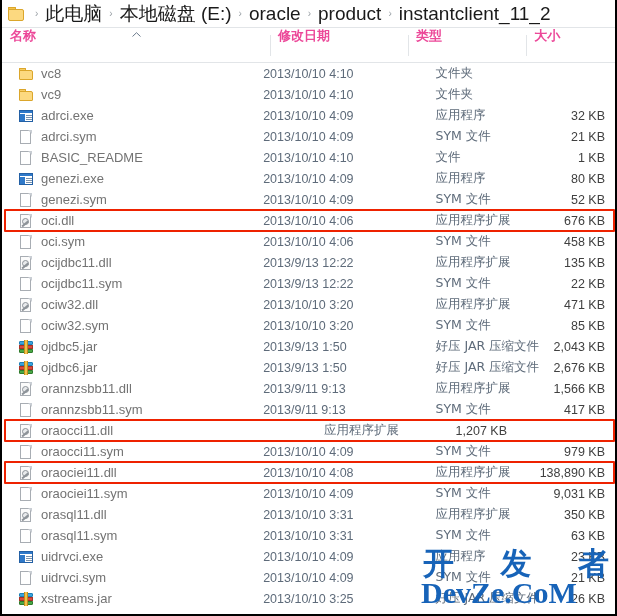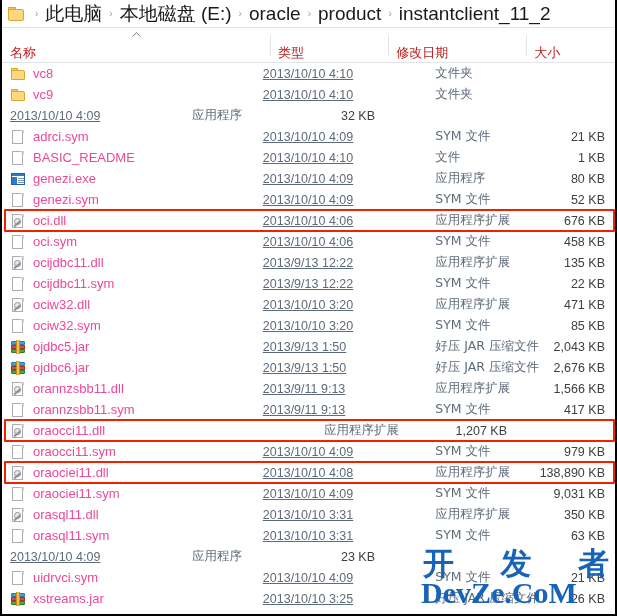--- a/index.html
+++ b/index.html
@@ -79,28 +79,29 @@
     height: 35px;
     display: flex;
     align-items: flex-end;
     position: relative;
     background: #ffffff;
     border-bottom: 1px solid #e2e5e8;
     box-sizing: border-box;
   }
   .col-head {
     font-size: 13px;
-    color: #b91c1c;
+    color: #ec4899;
     font-family: "DejaVu Sans", "Liberation Sans", sans-serif;
     box-sizing: border-box;
     position: relative;
     height: 35px;
     display: flex;
-    align-items: flex-end;
+    align-items: flex-start;
     padding-left: 8px;
+    font-weight: bold;
   }
   .col-head.divider::before {
     content: "";
     position: absolute;
     left: 0;
     top: 8px;
     bottom: 6px;
     width: 1px;
     background: #e2e5e8;
   }
@@ -128,35 +129,34 @@
     height: 21px;
     display: flex;
     align-items: center;
     position: relative;
     box-sizing: border-box;
   }
   .cell-name {
     width: 272px;
     display: flex;
     align-items: center;
-    padding-left: 8px;
+    padding-left: 16px;
     box-sizing: border-box;
     font-size: 13px;
-    color: #ec4899;
+    color: #737373;
     white-space: nowrap;
     overflow: hidden;
   }
   .cell-date {
     width: 140px;
     font-size: 12.5px;
     color: #5e6b7a;
     padding-left: 8px;
     box-sizing: border-box;
     white-space: nowrap;
-    text-decoration: underline;
   }
   .cell-type {
     width: 120px;
     font-size: 12.5px;
     color: #5e6b7a;
     padding-left: 8px;
     box-sizing: border-box;
     white-space: nowrap;
     font-family: "DejaVu Sans", "Liberation Sans", sans-serif;
     margin-left: 42px;
@@ -382,25 +382,25 @@
 
   <div id="column-header">
     <div class="col-head" id="col-name">
       <span>名称</span>
       <span class="sort-caret">
         <svg width="9" height="5" viewBox="0 0 9 5">
             <path d="M0.5 4.5 L4.5 0.7 L8.5 4.5" fill="none" stroke="#6a7a8c" stroke-width="1"></path>
           </svg>
       </span>
     </div>
+    <div class="col-head divider" id="col-date">
+      <span>修改日期</span>
+    </div>
     <div class="col-head divider" id="col-type">
       <span>类型</span>
-    </div>
-    <div class="col-head divider" id="col-date">
-      <span>修改日期</span>
     </div>
     <div class="col-head divider" id="col-size">
       <span>大小</span>
     </div>
   </div>
 
   <div id="file-list">
       <div class="row">
         <div class="cell-name">
           <span class="icon ico-folder">
@@ -417,60 +417,71 @@
         <div class="cell-name">
           <span class="icon ico-folder">
             <span class="tab"></span>
             <span class="body"></span>
           </span>
           <span class="fname">vc9</span>
         </div>
         <div class="cell-date">2013/10/10 4:10</div>
         <div class="cell-type">文件夹</div>
         <div class="cell-size"></div>
-      </div>
-      <div class="row">
-        <div class="cell-date">2013/10/10 4:09</div>
-        <div class="cell-type">应用程序</div>
-        <div class="cell-size">32 KB</div>
-      </div>
-      <div class="row">
-        <div class="cell-name">
-          <span class="icon ico-file">
-            <span class="page"></span>
-            <span class="fold"></span>
-          </span>
-          <span class="fname">adrci.sym</span>
-        </div>
-        <div class="cell-date">2013/10/10 4:09</div>
-        <div class="cell-type">SYM 文件</div>
-        <div class="cell-size">21 KB</div>
-      </div>
-      <div class="row">
-        <div class="cell-name">
-          <span class="icon ico-file">
-            <span class="page"></span>
-            <span class="fold"></span>
-          </span>
-          <span class="fname">BASIC_README</span>
-        </div>
-        <div class="cell-date">2013/10/10 4:10</div>
-        <div class="cell-type">文件</div>
-        <div class="cell-size">1 KB</div>
       </div>
       <div class="row">
         <div class="cell-name">
           <span class="icon ico-exe">
             <span class="frame"></span>
             <span class="titlebar"></span>
             <span class="panel"></span>
             <span class="l1"></span>
             <span class="l2"></span>
             <span class="l3"></span>
           </span>
+          <span class="fname">adrci.exe</span>
+        </div>
+        <div class="cell-date">2013/10/10 4:09</div>
+        <div class="cell-type">应用程序</div>
+        <div class="cell-size">32 KB</div>
+      </div>
+      <div class="row">
+        <div class="cell-name">
+          <span class="icon ico-file">
+            <span class="page"></span>
+            <span class="fold"></span>
+          </span>
+          <span class="fname">adrci.sym</span>
+        </div>
+        <div class="cell-date">2013/10/10 4:09</div>
+        <div class="cell-type">SYM 文件</div>
+        <div class="cell-size">21 KB</div>
+      </div>
+      <div class="row">
+        <div class="cell-name">
+          <span class="icon ico-file">
+            <span class="page"></span>
+            <span class="fold"></span>
+          </span>
+          <span class="fname">BASIC_README</span>
+        </div>
+        <div class="cell-date">2013/10/10 4:10</div>
+        <div class="cell-type">文件</div>
+        <div class="cell-size">1 KB</div>
+      </div>
+      <div class="row">
+        <div class="cell-name">
+          <span class="icon ico-exe">
+            <span class="frame"></span>
+            <span class="titlebar"></span>
+            <span class="panel"></span>
+            <span class="l1"></span>
+            <span class="l2"></span>
+            <span class="l3"></span>
+          </span>
           <span class="fname">genezi.exe</span>
         </div>
         <div class="cell-date">2013/10/10 4:09</div>
         <div class="cell-type">应用程序</div>
         <div class="cell-size">80 KB</div>
       </div>
       <div class="row">
         <div class="cell-name">
           <span class="icon ico-file">
             <span class="page"></span>
@@ -688,20 +699,31 @@
             <span class="page"></span>
             <span class="fold"></span>
           </span>
           <span class="fname">orasql11.sym</span>
         </div>
         <div class="cell-date">2013/10/10 3:31</div>
         <div class="cell-type">SYM 文件</div>
         <div class="cell-size">63 KB</div>
       </div>
       <div class="row">
+        <div class="cell-name">
+          <span class="icon ico-exe">
+            <span class="frame"></span>
+            <span class="titlebar"></span>
+            <span class="panel"></span>
+            <span class="l1"></span>
+            <span class="l2"></span>
+            <span class="l3"></span>
+          </span>
+          <span class="fname">uidrvci.exe</span>
+        </div>
         <div class="cell-date">2013/10/10 4:09</div>
         <div class="cell-type">应用程序</div>
         <div class="cell-size">23 KB</div>
       </div>
       <div class="row">
         <div class="cell-name">
           <span class="icon ico-file">
             <span class="page"></span>
             <span class="fold"></span>
           </span>

